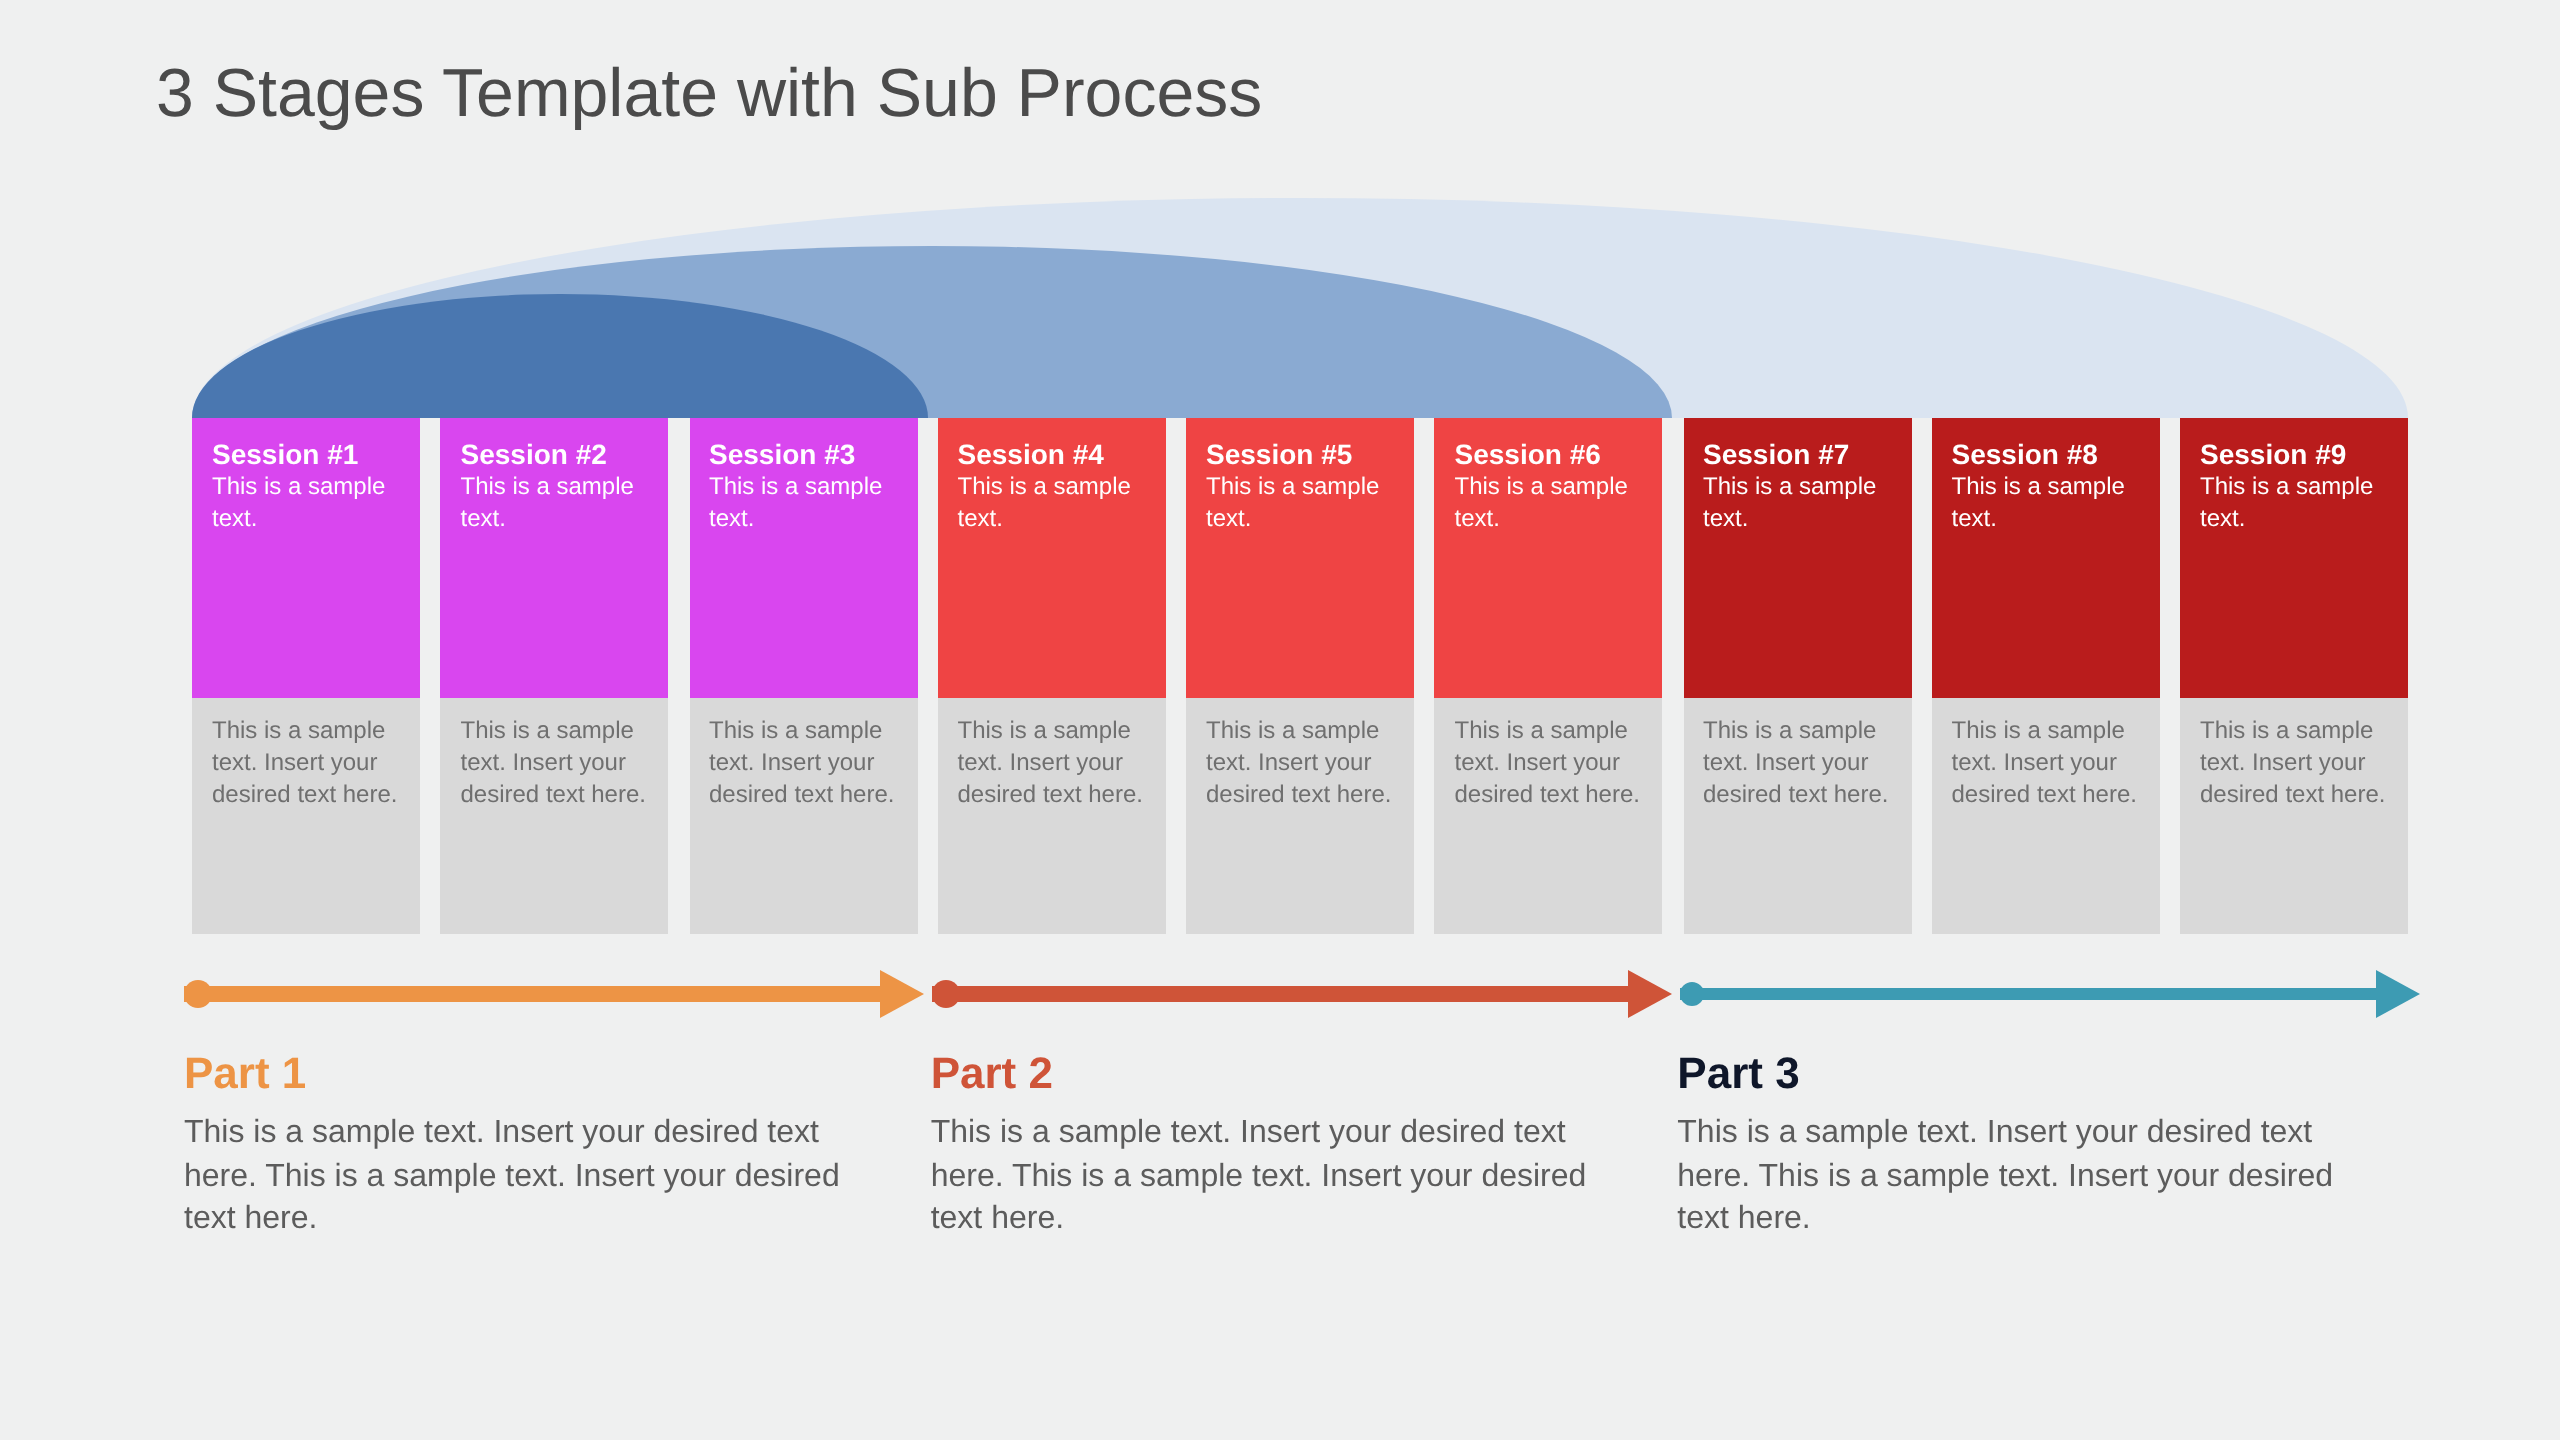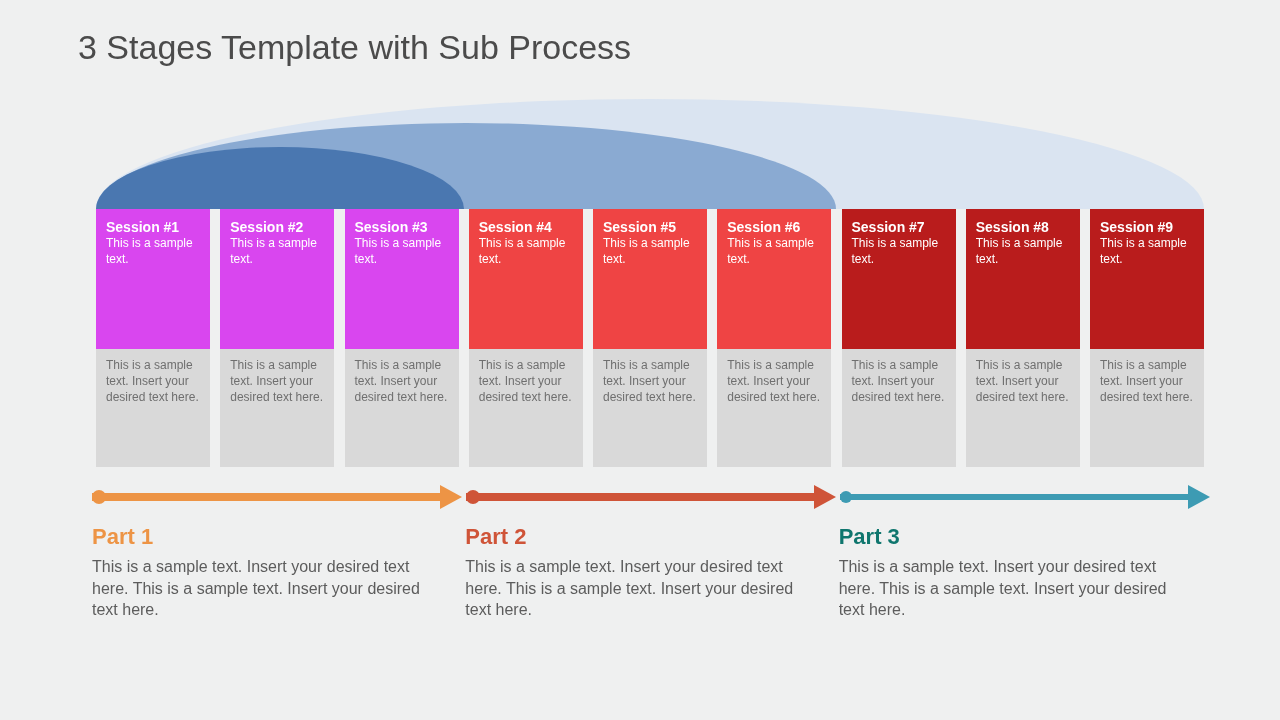--- a/index.html
+++ b/index.html
@@ -108,21 +108,21 @@
     display: flex;
   }
   .part {
     width: 374px;
     padding-right: 30px;
   }
   .part h3 { font-size: 22px; font-weight: 700; margin-bottom: 6px; }
   .part p  { font-size: 16px; color:#5c5c5c; line-height:1.35; }
   .part.or h3 { color:#ed9445; }
   .part.rd h3 { color:#cf5438; }
-  .part.tl h3 { color:#0f766e; }
+  .part.tl h3 { color:#0f172a; }
 </style>
 </head>
 <body>
 
 <div class="title">3 Stages Template with Sub Process</div>
 
 <div class="arc outer"></div>
 <div class="arc middle"></div>
 <div class="arc inner"></div>
 

